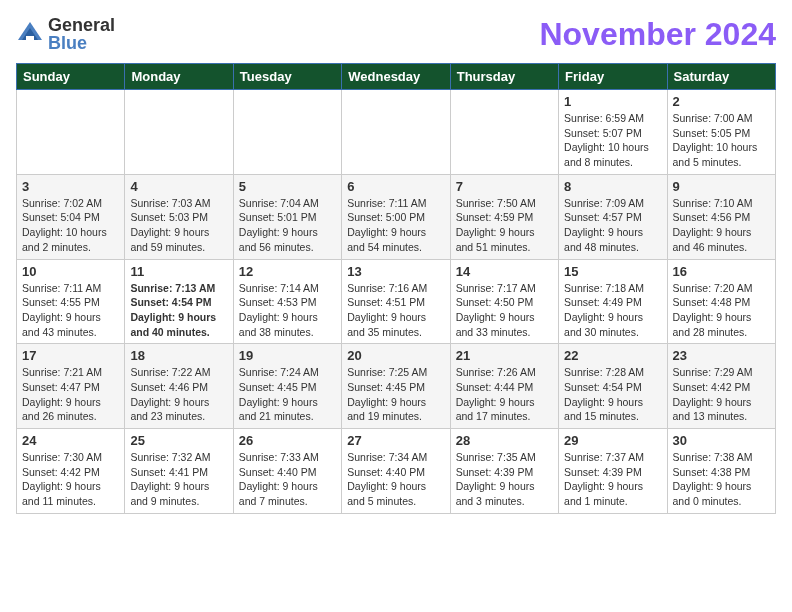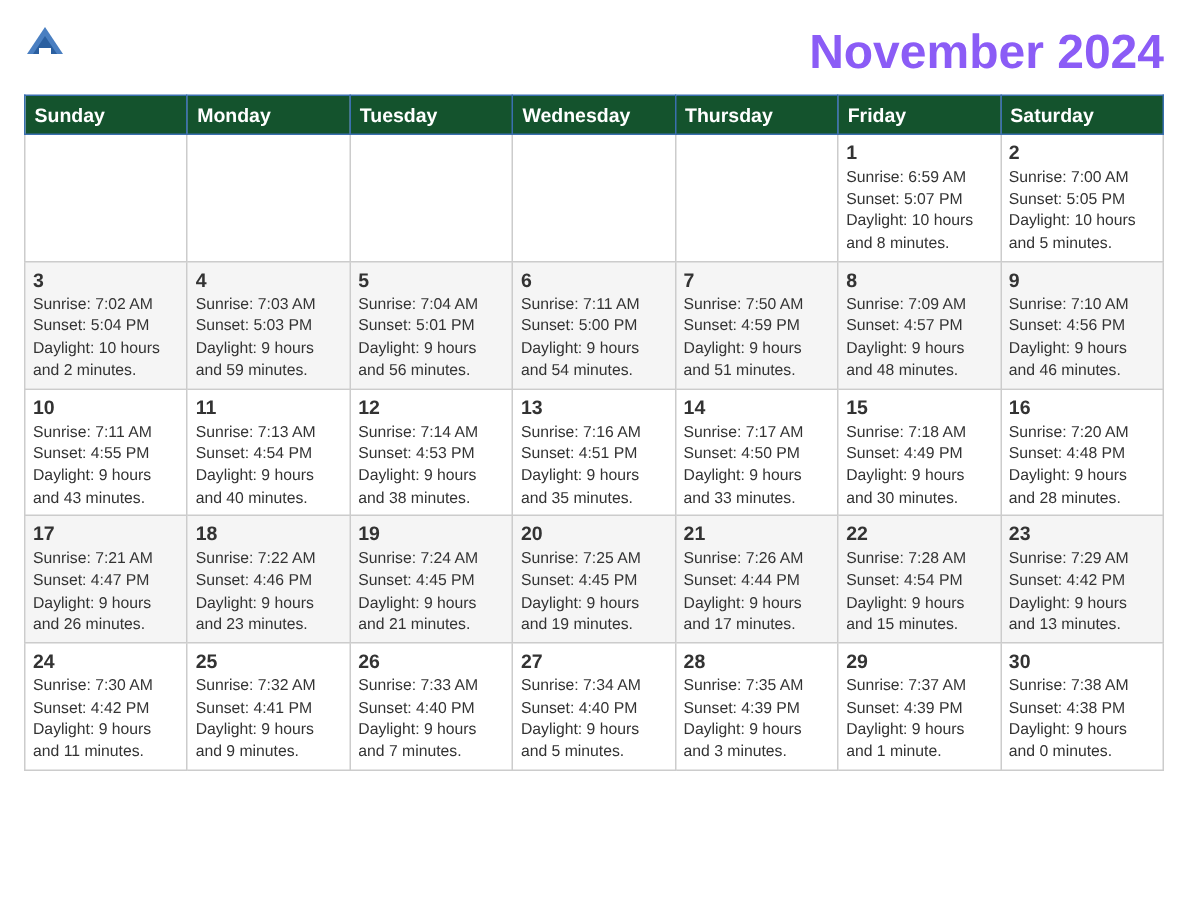--- a/index.html
+++ b/index.html
@@ -96,20 +96,24 @@
 </head>
 <body>
 
 <div class="header">
   <div class="logo">
     <svg class="logo-icon" viewBox="0 0 28 28">
       <polygon points="14,2 26,20 2,20" fill="#4a7fc1"></polygon>
       <polygon points="14,8 22,20 6,20" fill="#2a5fa0"></polygon>
       <rect x="10" y="16" width="8" height="4" fill="#fff"></rect>
     </svg>
+    <div class="logo-text">
+      <span class="logo-general">General</span>
+      <span class="logo-blue">Blue</span>
+    </div>
   </div>
   <div class="title-section">
     <div class="month-title">November 2024</div>
   </div>
 </div>
 
 <table>
   <thead>
     <tr>
     <th>Sunday</th>
@@ -197,21 +201,21 @@
       <tr>
         <td>
           <span class="day-number">10</span>
           <div class="day-info" style="white-space: pre-line;">Sunrise: 7:11 AM
 Sunset: 4:55 PM
 Daylight: 9 hours
 and 43 minutes.</div>
         </td>
         <td>
           <span class="day-number">11</span>
-          <div class="day-info" style="white-space: pre-line;">Sunrise: 7:13 AM
+          <div class="day-info" style="white-space: pre-line; font-weight: bold;">Sunrise: 7:13 AM
 Sunset: 4:54 PM
 Daylight: 9 hours
 and 40 minutes.</div>
         </td>
         <td>
           <span class="day-number">12</span>
           <div class="day-info" style="white-space: pre-line;">Sunrise: 7:14 AM
 Sunset: 4:53 PM
 Daylight: 9 hours
 and 38 minutes.</div>

